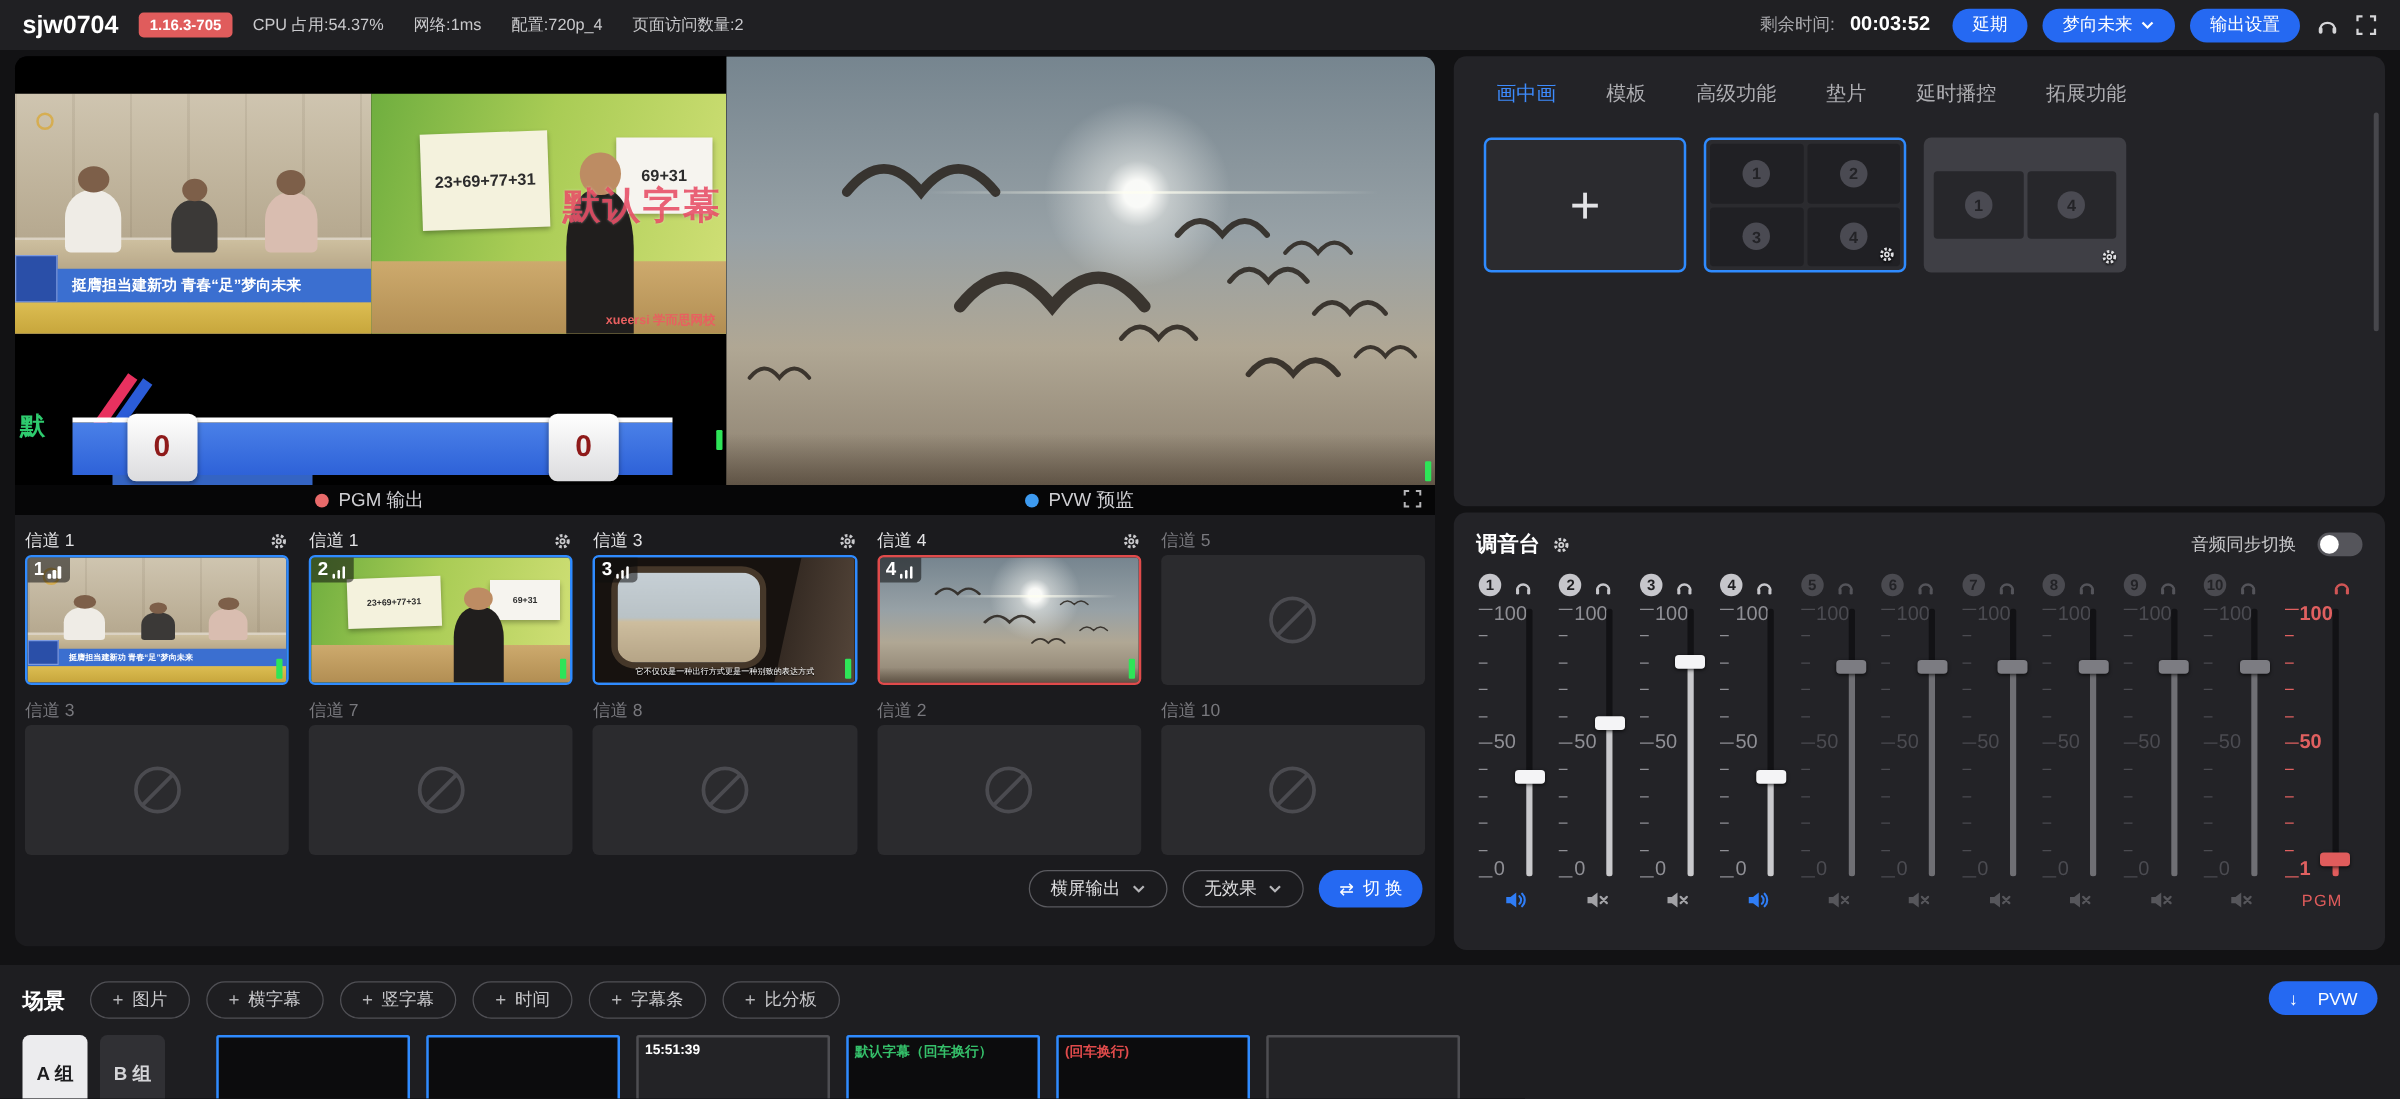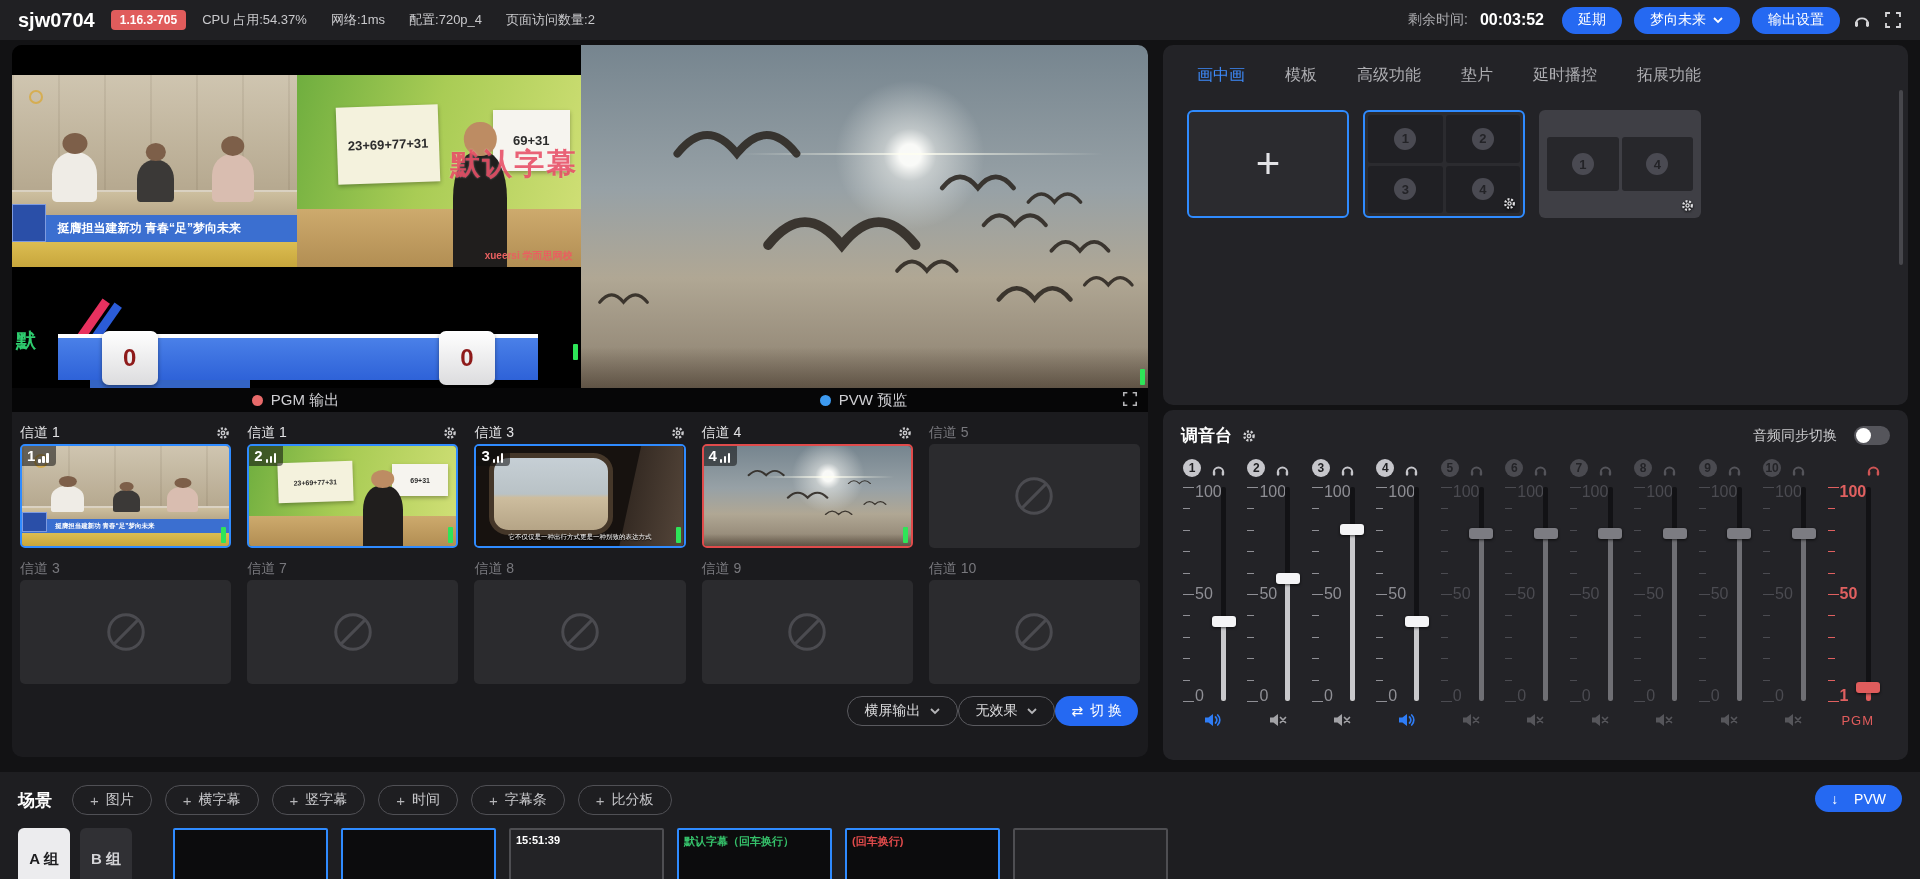--- a/index.html
+++ b/index.html
@@ -93,21 +93,21 @@
   .ch-head.dim{color:#78787d;}
   .ch-head .gear{margin-left:auto;}
   .ch-thumb{position:relative;height:104px;border-radius:5px;overflow:hidden;background:#2b2b2e;}
   .ch-thumb.bordered{border:2px solid;}
   .ch-badge{position:absolute;left:0;top:0;background:rgba(15,15,15,.55);padding:2px 7px 3px 5px;display:flex;align-items:flex-end;gap:3px;z-index:3;border-radius:0 0 4px 0;}
   .ch-badge .n{font-size:15px;font-weight:bold;color:#fff;line-height:1;}
   .bars{display:flex;align-items:flex-end;gap:1.5px;}
   .bars i{display:block;width:2.5px;background:#fff;border-radius:1px;}
   .empty-slash{position:absolute;left:50%;top:50%;transform:translate(-50%,-50%);}
 
-  .btn-row{display:flex;justify-content:flex-end;align-items:flex-end;padding:12px 10px 0;}
+  .btn-row{display:flex;justify-content:flex-end;align-items:flex-end;gap:12px;padding:12px 10px 0;}
   .pill-outline{display:inline-flex;align-items:center;gap:9px;height:30px;padding:0 16px;border-radius:16px;border:1px solid #5a5a5f;background:transparent;color:#dcdcde;font-size:14px;cursor:pointer;}
   .pill-switch{display:inline-flex;align-items:center;gap:7px;height:30px;padding:0 16px;border-radius:16px;border:none;background:#2569f2;color:#fff;font-size:14px;cursor:pointer;}
 
   
   .right-top{position:absolute;left:1163px;top:45px;width:745px;height:360px;background:#232327;border-radius:10px;}
   .rtabs{display:flex;gap:40px;padding:20px 0 0 34px;font-size:16px;color:#aeaeb2;}
   .rtab{cursor:pointer;}
   .rtab.active{color:#3d8bfd;}
   .tcards{display:flex;gap:14px;padding:24px 0 0 24px;}
   .tcard{position:relative;width:162px;height:108px;border-radius:6px;background:#2b2b2f;cursor:pointer;}
@@ -470,21 +470,21 @@
             <span class="empty-slash">
               <svg width="46" height="46" viewBox="0 0 40 40">
                 <circle cx="20" cy="20" r="15" fill="none" stroke="#4b4b50" stroke-width="2.6"></circle>
                 <path d="M9.5 30.5 L30.5 9.5" stroke="#4b4b50" stroke-width="2.6"></path>
               </svg>
             </span>
           </div>
         </div>
         <div>
           <div class="ch-head dim">
-            <span>信道 9</span>
+            <span>信道 2</span>
           </div>
           <div class="ch-thumb">
             <span class="empty-slash">
               <svg width="46" height="46" viewBox="0 0 40 40">
                 <circle cx="20" cy="20" r="15" fill="none" stroke="#4b4b50" stroke-width="2.6"></circle>
                 <path d="M9.5 30.5 L30.5 9.5" stroke="#4b4b50" stroke-width="2.6"></path>
               </svg>
             </span>
           </div>
         </div>

